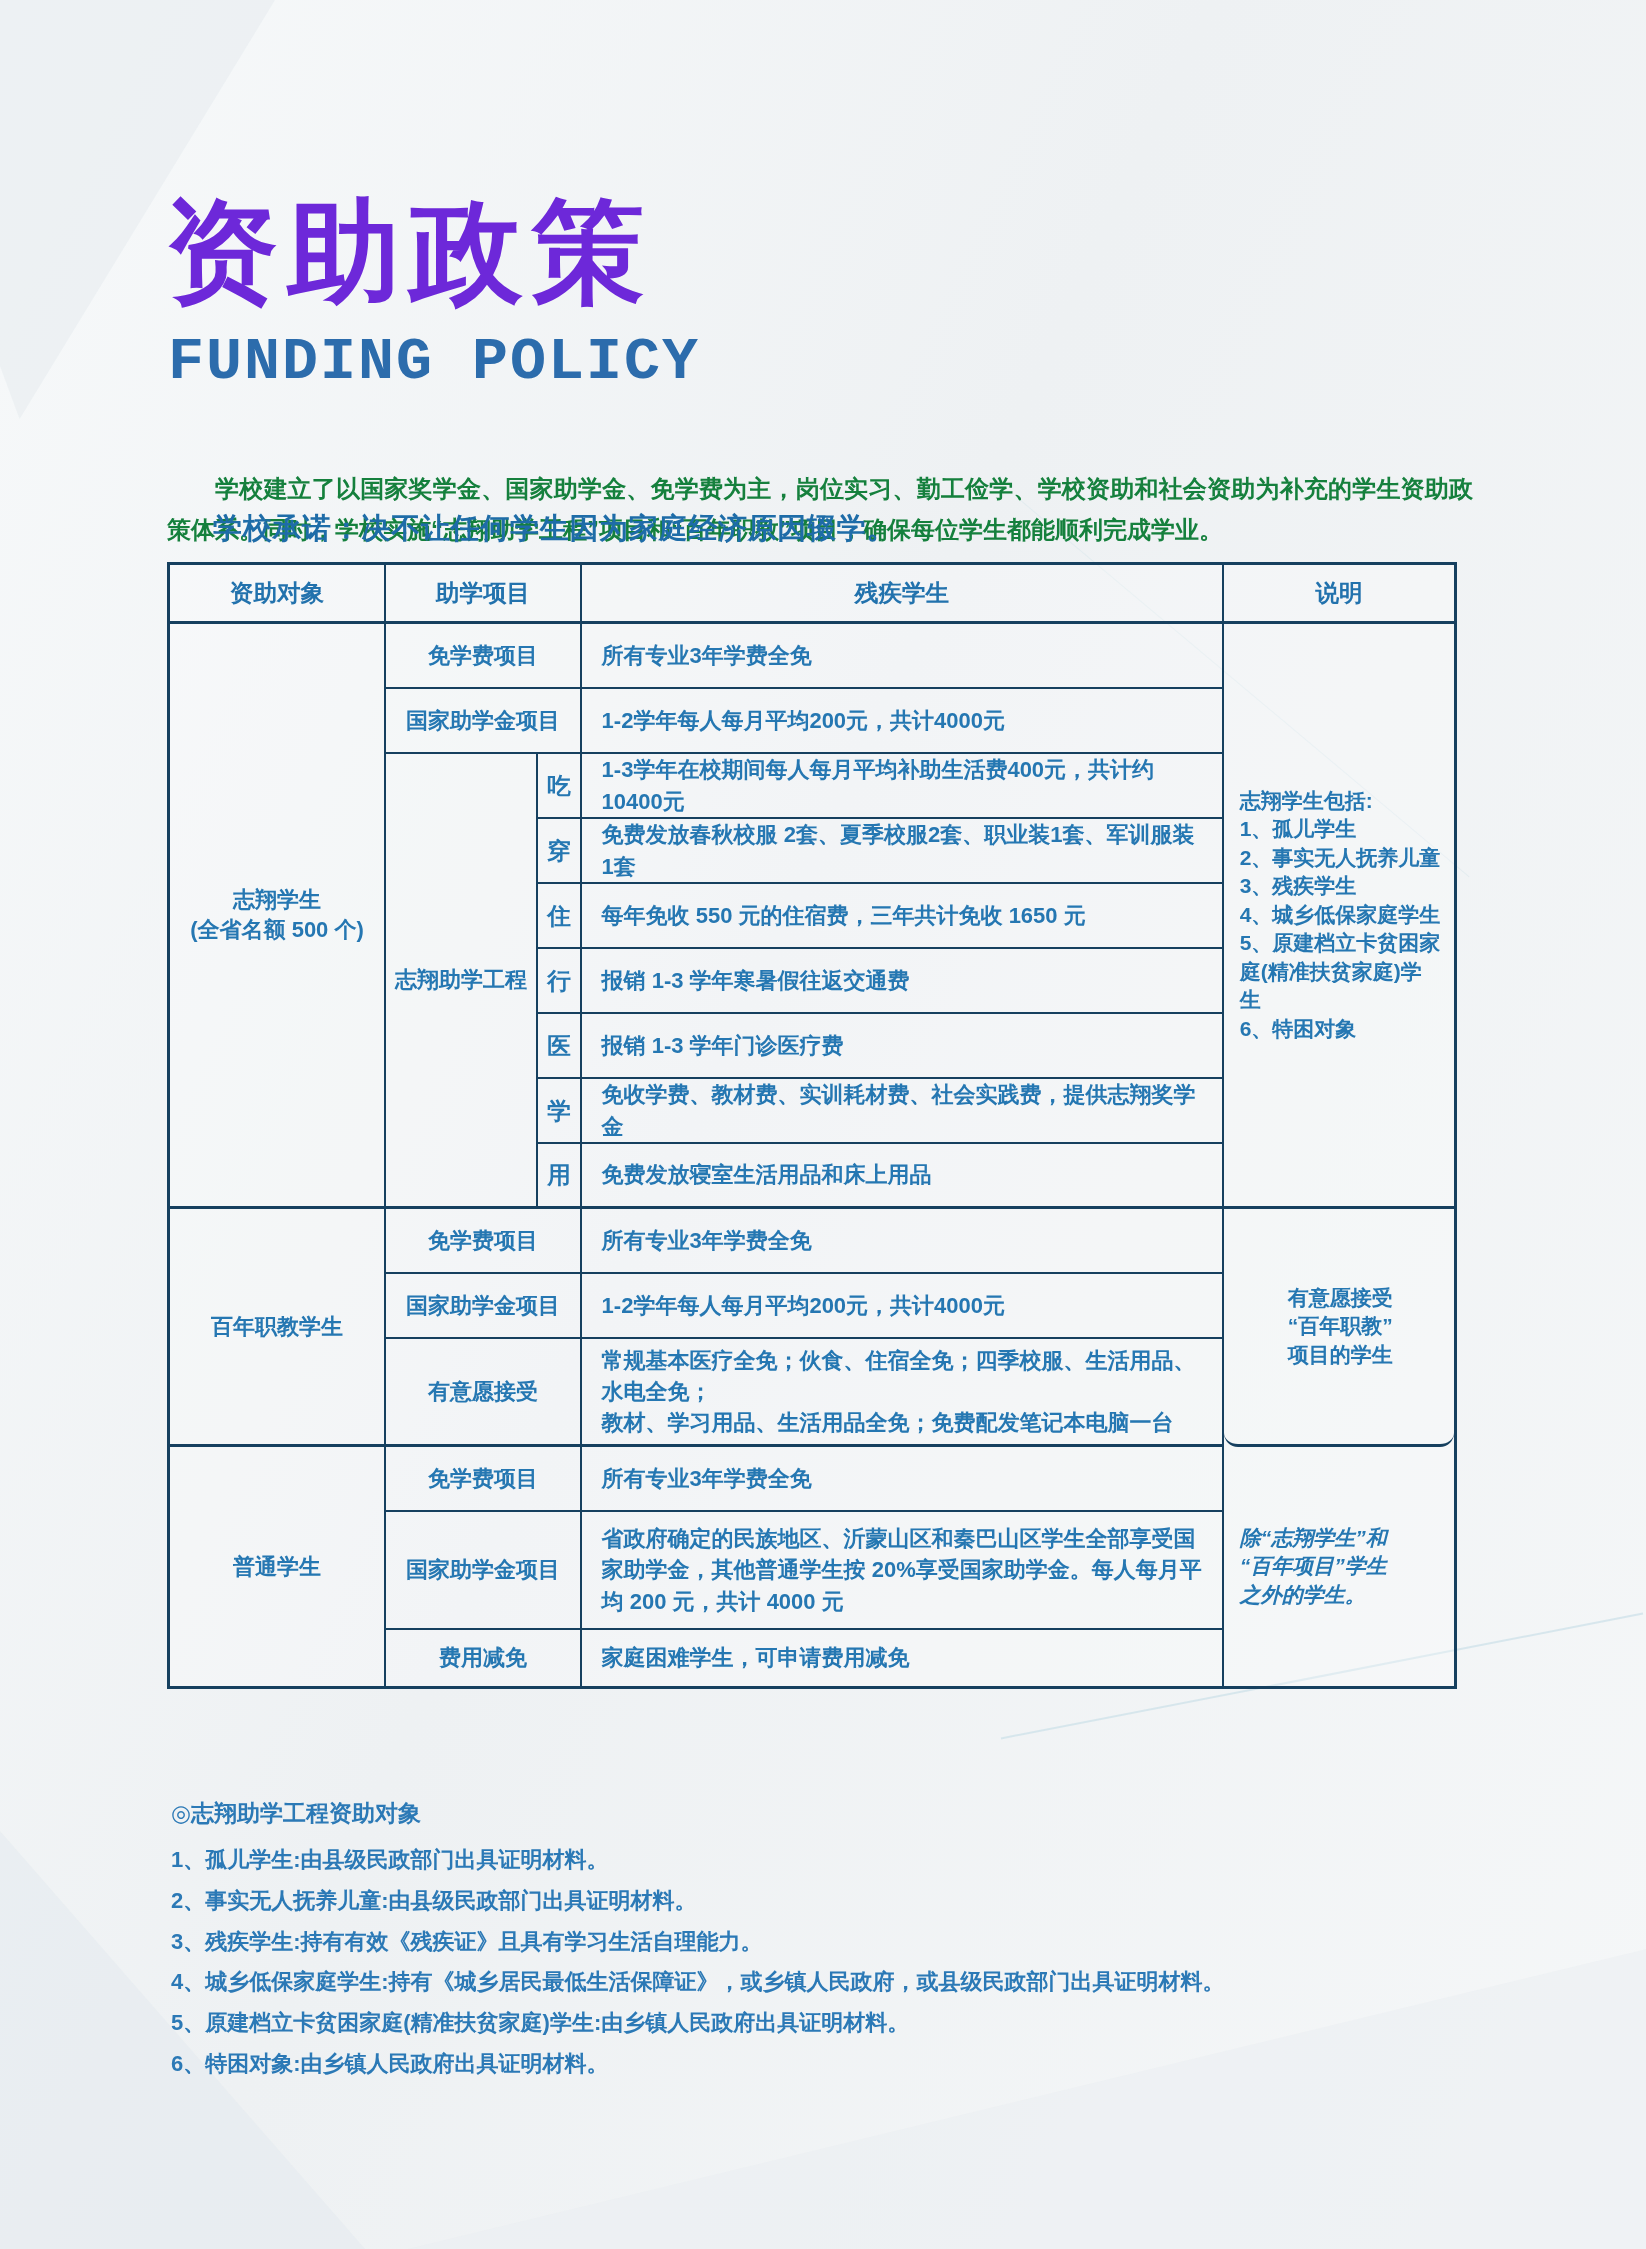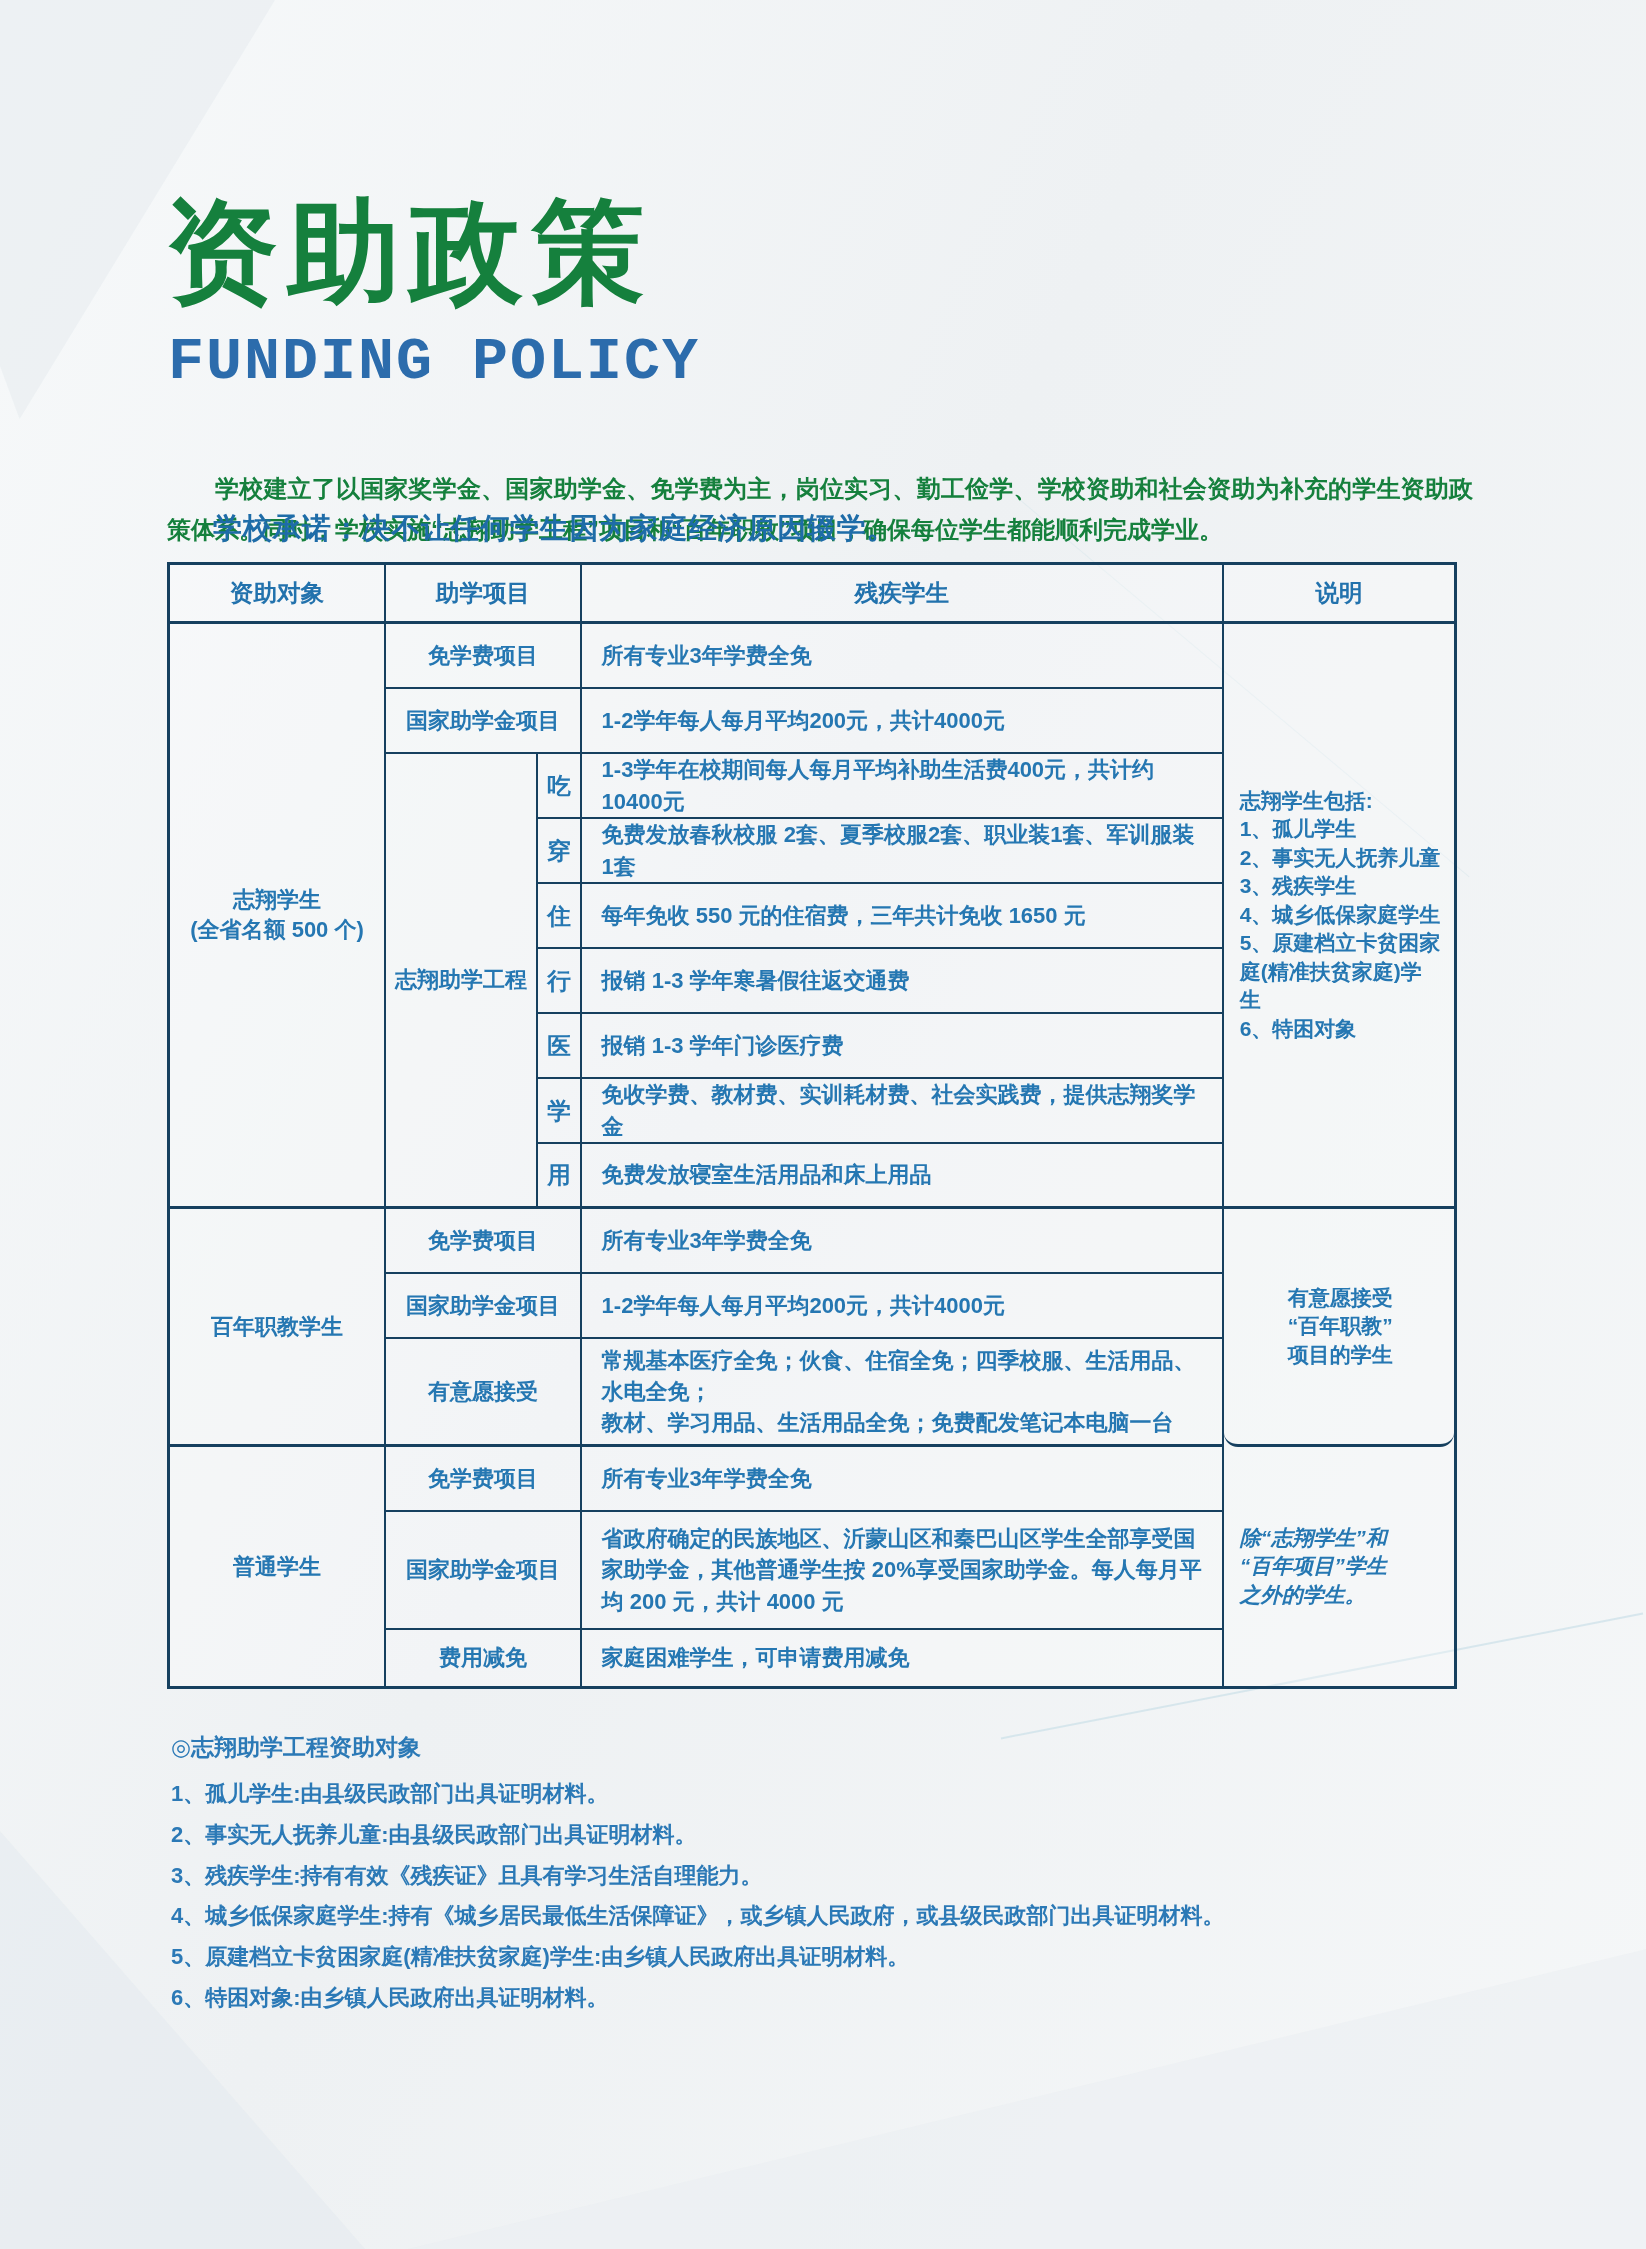--- a/index.html
+++ b/index.html
@@ -24,21 +24,21 @@
   .deco-line{left:995px;top:1675px;width:654px;height:2px;
     background:#cfe2ea;transform:rotate(-11deg);opacity:.8;}
   .deco-line2{left:949px;top:687px;width:589px;height:1.3px;
     background:#dbe7ec;transform:rotate(40deg);opacity:.6;}
 
   .content{position:absolute;inset:0;z-index:2;}
 
   .title-zh{
     position:absolute;left:165px;top:196px;
     font-size:113px;font-weight:900;letter-spacing:9.2px;
-    color:#15803d;line-height:1;
+    color:#6d28d9;line-height:1;
   }
   .title-en{
     position:absolute;left:168px;top:332px;
     font-family:Liberation Mono, monospace;
     font-size:60px;font-weight:600;letter-spacing:2px;
     color:#2c6cac;line-height:1;
   }
   .intro{
     position:absolute;left:167px;top:424px;width:1306px;
     font-size:24px;font-weight:700;color:#15803d;
@@ -69,21 +69,21 @@
   .tag{justify-content:center;text-align:center;font-size:23.6px;}
   .body-cell{padding:7.9px 19.6px;font-size:22px;line-height:1.42;text-align:left;}
   .pre{white-space:pre-line;}
   .note-cell{padding:9.2px 13px 9.2px 15.7px;font-size:21px;line-height:1.36;}
   .note-center{justify-content:center;border-radius:14px;}
   .no-r{border-right:none;}
   .no-b{border-bottom:none;}
   .thick-b{border-bottom-width:3.9px;}
 
   .footnotes{
-    position:absolute;left:171px;top:1732px;width:1335px;
+    position:absolute;left:171px;top:1798px;width:1335px;
     color:#2b79b6;font-weight:700;font-size:22px;
   }
   .footnotes .fn-title{margin-bottom:18.3px;font-size:23px;}
   .footnotes .fn-item{margin-bottom:15.7px;line-height:25px;}
 </style>
 </head>
 <body>
 
 <div id="page">
   <div class="deco deco-tl"></div>

